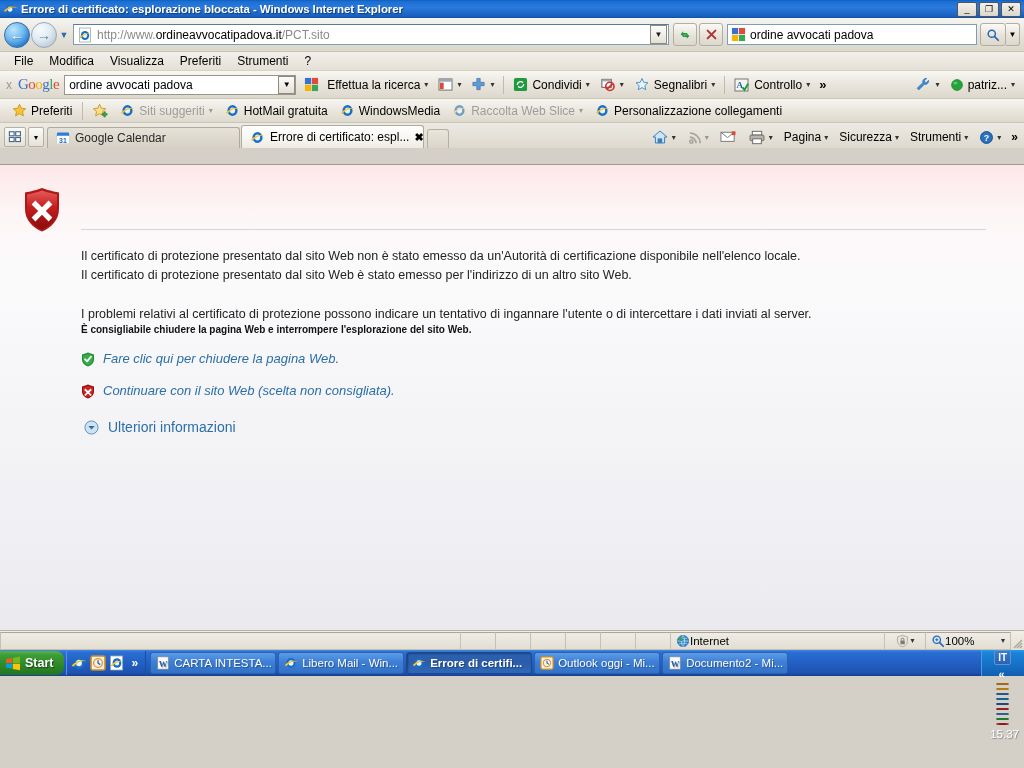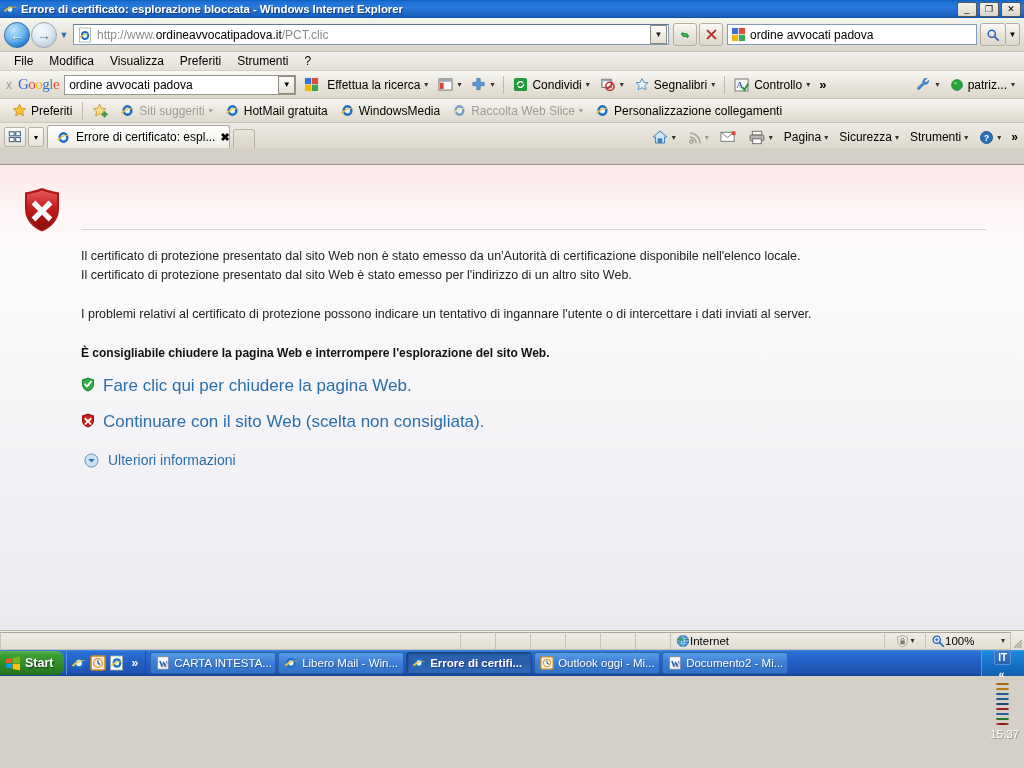--- a/index.html
+++ b/index.html
@@ -222,26 +222,26 @@
     font-size: 17.5px; color: #3f6fa8; white-space: nowrap;
     font-family: "Liberation Sans", sans-serif;
   }
   .cert-rule {
     position: absolute; left: 81px; top: 64px; right: 38px;
     height: 1px; background: #cfd6df;
   }
   .cert-body { position: absolute; left: 81px; top: 82px; right: 30px; }
   .cert-p { font-size: 12.5px; color: #232323; line-height: 19px; }
   .cert-p.gap { margin-top: 20px; }
-  .cert-strong { font-size: 12px; font-weight: bold; color: #111; margin-top: 22px; }
+  .cert-strong { font-size: 10px; font-weight: bold; color: #111; }
   .opt {
     display: flex; align-items: flex-start; gap: 8px; margin-top: 16px;
   }
   .opt .oicon { width: 14px; height: 15px; flex: 0 0 auto; margin-top: 1px; position: relative; }
-  .opt .olink { font-size: 17px; color: #2b6ea8; }
+  .opt .olink { font-size: 13px; color: #2b6ea8; font-style: italic; }
   .more {
     display:flex; align-items:center; gap:9px; margin-top: 20px; padding-left: 3px;
   }
   .more .mlink { font-size: 14px; color: #2b6ea8; }
 
   
   .statusbar {
     position: absolute; left: 0; right: 0; bottom: 26px; height: 20px;
     background: linear-gradient(180deg,#f0eee7 0%, #e2ded3 100%);
     border-top: 1px solid #b6b1a4;
@@ -345,21 +345,21 @@
     <span class="addrbar">
       <span class="ie-favicon">
         <svg width="16" height="16" viewBox="0 0 16 16">
           <rect x="2.5" y="1" width="11" height="14" fill="#fff" stroke="#9aa" stroke-width=".8"></rect>
           <ellipse cx="8" cy="8.5" rx="4.2" ry="4.5" fill="#1a6fc4"></ellipse>
           <ellipse cx="8" cy="8.5" rx="2.2" ry="2.5" fill="#eaf4fd"></ellipse>
           <path d="M2 10.5 Q8 4.6 14 7.3 Q8 6 3.4 11.4Z" fill="#f2c33c"></path>
         </svg>
       </span>
       <span class="addr-text">
-        <span class="dim">http://www.</span><span>ordineavvocatipadova.it</span><span class="dim">/PCT.clic</span>
+        <span class="dim">http://www.</span><span>ordineavvocatipadova.it</span><span class="dim">/PCT.sito</span>
       </span>
       <span class="addr-drop">▼</span>
     </span>
 
     <span class="tbtn">
       <svg width="14" height="14" viewBox="0 0 16 16">
         <path d="M3 7 L6 3.6 L6 5.6 L10.5 5.6 L10.5 7.6 L6 7.6 L6 9.8Z" fill="#1f9a3c"></path>
         <path d="M13 9 L10 12.4 L10 10.4 L5.5 10.4 L5.5 8.4 L10 8.4 L10 6.2Z" fill="#1f9a3c"></path>
       </svg>
     </span>
@@ -565,20 +565,30 @@
     <span class="quicktabs">
       <svg width="14" height="14" viewBox="0 0 16 16">
         <rect x="1.6" y="2" width="5.4" height="4.6" fill="#fff" stroke="#4a6a8a" stroke-width="1.3"></rect>
         <rect x="8.8" y="2" width="5.4" height="4.6" fill="#fff" stroke="#4a6a8a" stroke-width="1.3"></rect>
         <rect x="1.6" y="8.6" width="5.4" height="4.6" fill="#fff" stroke="#4a6a8a" stroke-width="1.3"></rect>
         <rect x="8.8" y="8.6" width="5.4" height="4.6" fill="#fff" stroke="#4a6a8a" stroke-width="1.3"></rect>
       </svg>
     </span>
     <span class="tablistbtn">▾</span>
 
+    <span class="tab inactive">
+      <span style="display:inline-flex">
+        <svg width="14" height="14" viewBox="0 0 16 16">
+          <rect x="1" y="1.6" width="14" height="13" rx="1.4" fill="#2a7fd8"></rect>
+          <rect x="1" y="5.4" width="14" height="9.2" rx="1" fill="#fff"></rect>
+          <text x="8" y="13.4" font-size="8" text-anchor="middle" fill="#2a6aa8" font-family="Liberation Sans, sans-serif" font-weight="bold">31</text>
+        </svg>
+      </span>
+      <span>Google Calendar</span>
+    </span>
 
     <span class="tab active">
       <span style="display:inline-flex">
         <svg width="15" height="15" viewBox="0 0 16 16">
           <ellipse cx="8" cy="8" rx="5.4" ry="5.8" fill="#1a6fc4"></ellipse>
             <ellipse cx="8" cy="8" rx="2.8" ry="3.1" fill="#eaf4fd"></ellipse>
           <path d="M.8 10.4 Q8 3 15.6 6.4 Q8 5 2.6 11.6Z" fill="#f2c33c"></path>
         </svg>
       </span>
       <span>Errore di certificato: espl...</span>

